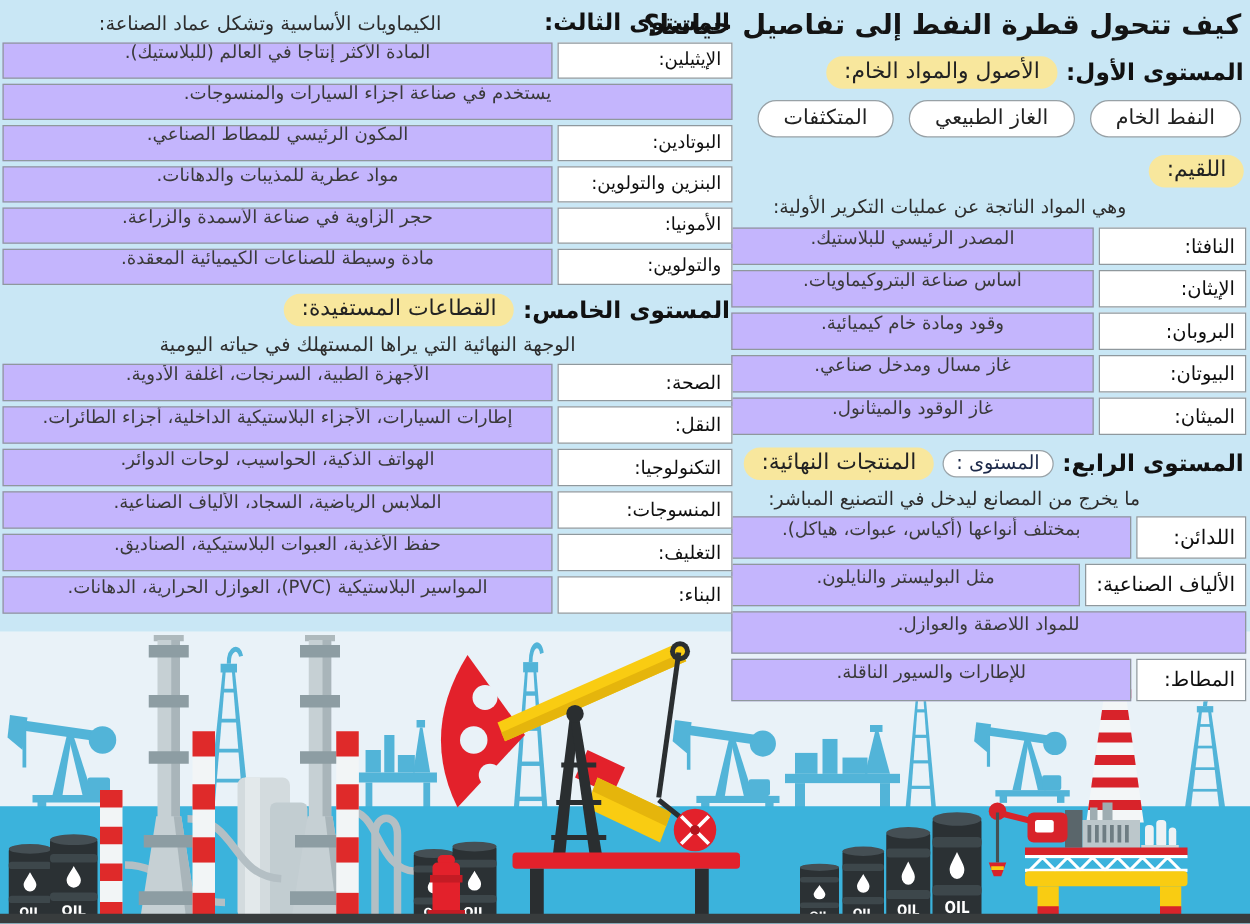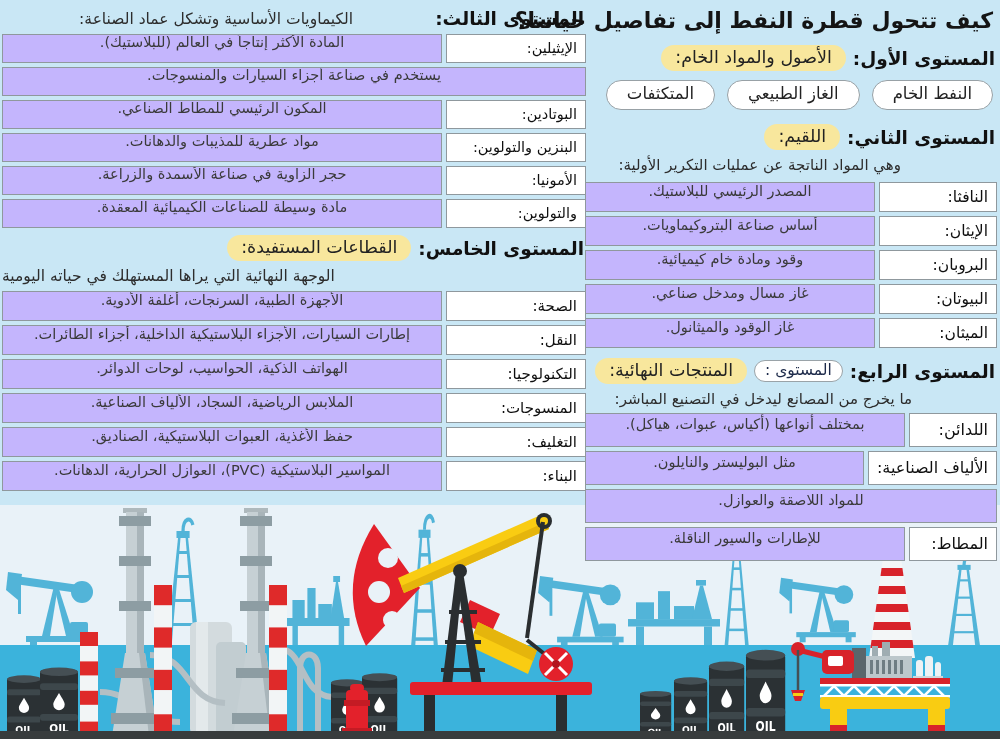--- a/index.html
+++ b/index.html
@@ -14,21 +14,21 @@
   .hdr b{font-size:18.5px;color:#111;white-space:nowrap;}
   .hl{background:#f8e79d;border-radius:13px;padding:2px 14px 4px;font-size:17.5px;color:#222;white-space:nowrap;}
   .pill-sm{background:#fff;border:1.5px solid #9aa3a8;border-radius:14px;padding:0 10px 2px;
            font-size:15.5px;color:#1d2a4a;white-space:nowrap;}
   .pillrow{display:flex;gap:12px;margin:9px 4px 0 0;}
   .pill{background:#fff;border:1.5px solid #98a1a6;border-radius:17px;padding:3px 20px 6px;
         font-size:16.5px;color:#222;white-space:nowrap;}
   .note{font-size:15px;color:#2d2d2d;margin-top:6px;white-space:nowrap;}
   .note-r90{padding-left:0;text-align:right;padding-right:96px;}
   .note-r85{text-align:right;padding-right:85px;}
-  .note-c{text-align:left;font-size:15.5px;}
+  .note-c{text-align:center;font-size:15.5px;}
   .tbl{display:flex;flex-direction:column;gap:4px;}
   .trow{display:flex;gap:4px;height:29px;}
   .tlabel{background:#fff;border:1px solid #8f989d;font-weight:normal;font-size:15.5px;color:#0f0f0f;
           padding:1px 8px 2px;white-space:nowrap;display:flex;align-items:center;}
   .tdesc{background:#c4b5fd;border:1px solid #8f989d;flex:1;font-size:14.5px;color:#3a3a3a;
          padding:1px 6px 14px;display:flex;align-items:center;justify-content:center;
          white-space:nowrap;overflow:hidden;}
   .t2{margin-top:8px;} .t2 .trow{height:30px;} .t2 .tlabel{width:100px;}
   .t3{margin-top:5px;} .t3 .tlabel{width:122px;font-size:14.5px;}
   .t4{margin-top:5px;} .t4 .trow{height:34px;} .t4 .tlabel{min-width:70px;font-size:16px;}
@@ -254,21 +254,20 @@
       <b>المستوى الأول:</b>
       <span class="hl">الأصول والمواد الخام:</span>
     </div>
     <div class="pillrow">
         <span class="pill">النفط الخام</span>
         <span class="pill">الغاز الطبيعي</span>
         <span class="pill">المتكثفات</span>
       </div>
 
     <div class="hdr mt14">
-      <b>المستوى الثاني:</b>
       <span class="hl">اللقيم:</span>
     </div>
     <div class="note note-r90">وهي المواد الناتجة عن عمليات التكرير الأولية:</div>
     <div class="tbl t2">
         <div class="trow">
           <div class="tlabel">النافثا:</div>
           <div class="tdesc">المصدر الرئيسي للبلاستيك.</div>
         </div>
         <div class="trow">
           <div class="tlabel">الإيثان:</div>

